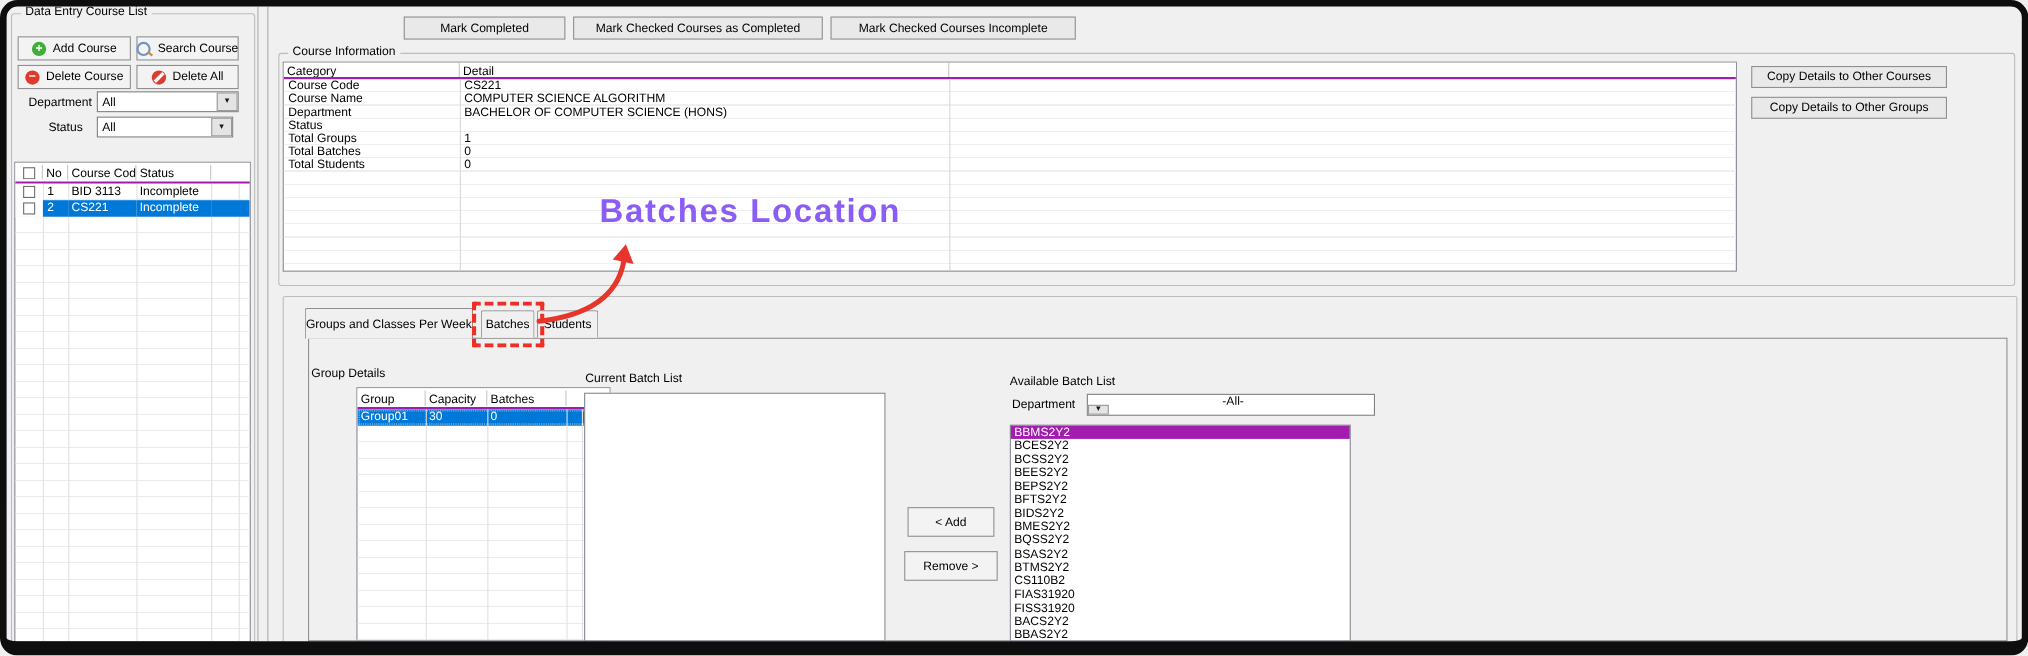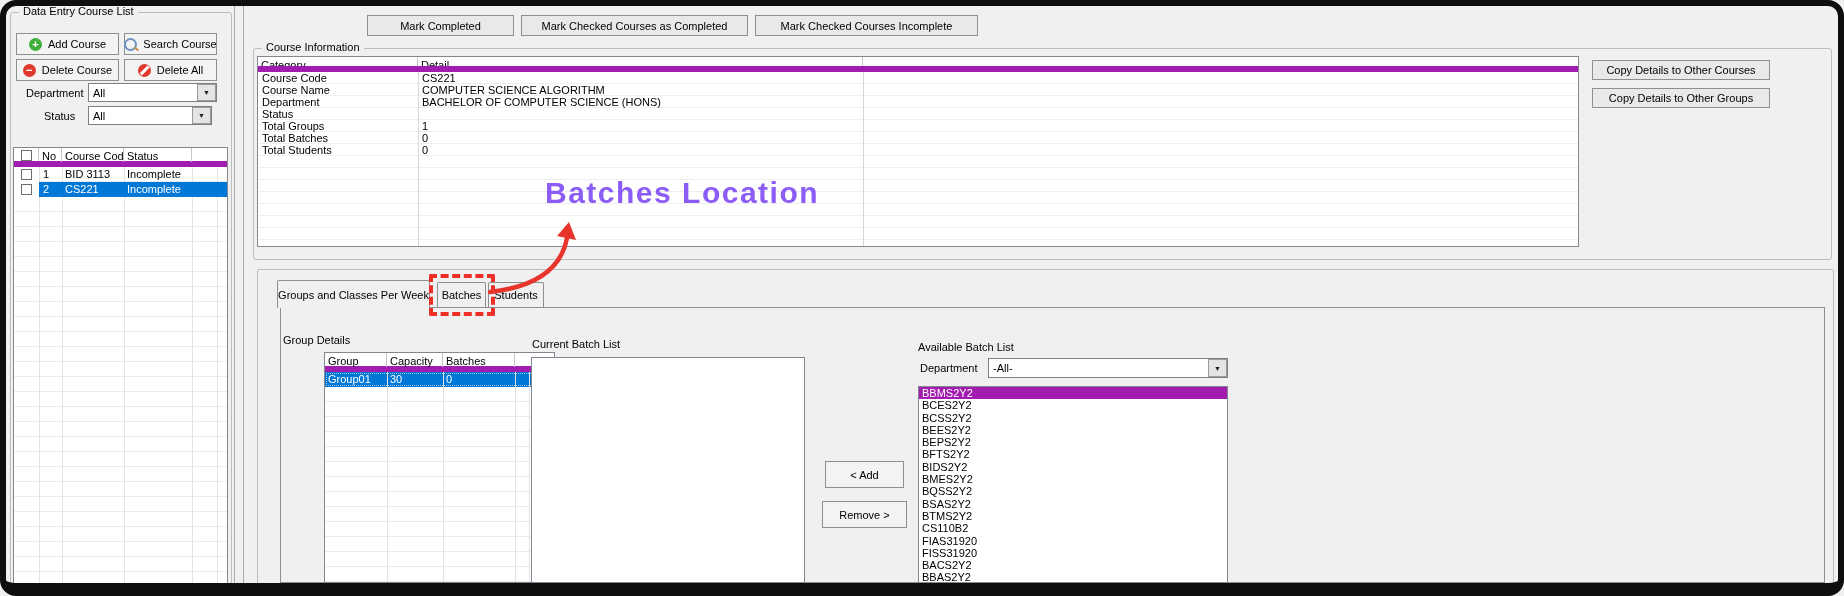--- a/index.html
+++ b/index.html
@@ -18,21 +18,21 @@
        box-sizing:border-box;cursor:default;}
   .btn.light{background:#f3f3f3;}
   
   .combo{position:absolute;background:#fff;border:1px solid #7f7f7f;box-sizing:border-box;
          display:flex;align-items:center;}
   .combo .val{flex:1;padding-left:4px;overflow:hidden;white-space:nowrap;}
   .combo .arrowbtn{width:17px;align-self:stretch;background:#e4e4e4;border:1px solid #9a9a9a;
          display:flex;align-items:center;justify-content:center;font-size:7px;color:#1a1a1a;}
   
   .tbl{position:absolute;background:#fff;border:1px solid #828790;box-sizing:border-box;}
-  .thead{display:flex;background:#fff;border-bottom:6px solid #a21caf;box-sizing:border-box;}
+  .thead{display:flex;background:#fff;border-bottom:2px solid #a21caf;box-sizing:border-box;}
   .thead .hc{border-right:1px solid #c6c6c6;box-sizing:border-box;padding:2px 3px 0 3px;
              overflow:hidden;white-space:nowrap;}
   .tbody{position:absolute;left:0;right:0;bottom:0;overflow:hidden;}
   .vl{position:absolute;top:0;bottom:0;width:1px;background:#e2e2e2;}
   .grid15{background:repeating-linear-gradient(to bottom,transparent 0 14px,#ebebeb 14px 15px);}
   .grid12{background:repeating-linear-gradient(to bottom,transparent 0 11px,#efefef 11px 12px);}
   
   .clrow{display:flex;height:15px;line-height:15px;position:relative;}
   .clrow .c0{width:25px;display:flex;align-items:center;justify-content:center;background:#fff;}
   .clrow .c1{width:23px;padding-left:4px;box-sizing:border-box;}
@@ -237,21 +237,21 @@
 </div>
 
 <div class="label" style="left:532px;top:338px;">Current Batch List</div>
 <div class="tbl" style="left:531px;top:357px;width:274px;height:226px;"></div>
 
 <div class="btn light" style="left:825px;top:461px;width:79px;height:27px;">&lt; Add</div>
 <div class="btn light" style="left:822px;top:501px;width:85px;height:27px;">Remove &gt;</div>
 
 <div class="label" style="left:918px;top:341px;">Available Batch List</div>
 <div class="label" style="left:920px;top:362px;">Department</div>
-<div class="combo" style="left:988px;top:358px;width:240px;height:20px;">
+<div class="combo" style="left:988px;top:358px;width:262px;height:20px;flex-direction:column;">
   <span class="val">-All-</span>
   <span class="arrowbtn">▼</span>
 </div>
 <div class="tbl" style="left:918px;top:386px;width:310px;height:197px;">
   <div id="batch-items">
       <div class="lbitem sel">BBMS2Y2</div>
       <div class="lbitem">BCES2Y2</div>
       <div class="lbitem">BCSS2Y2</div>
       <div class="lbitem">BEES2Y2</div>
       <div class="lbitem">BEPS2Y2</div>

